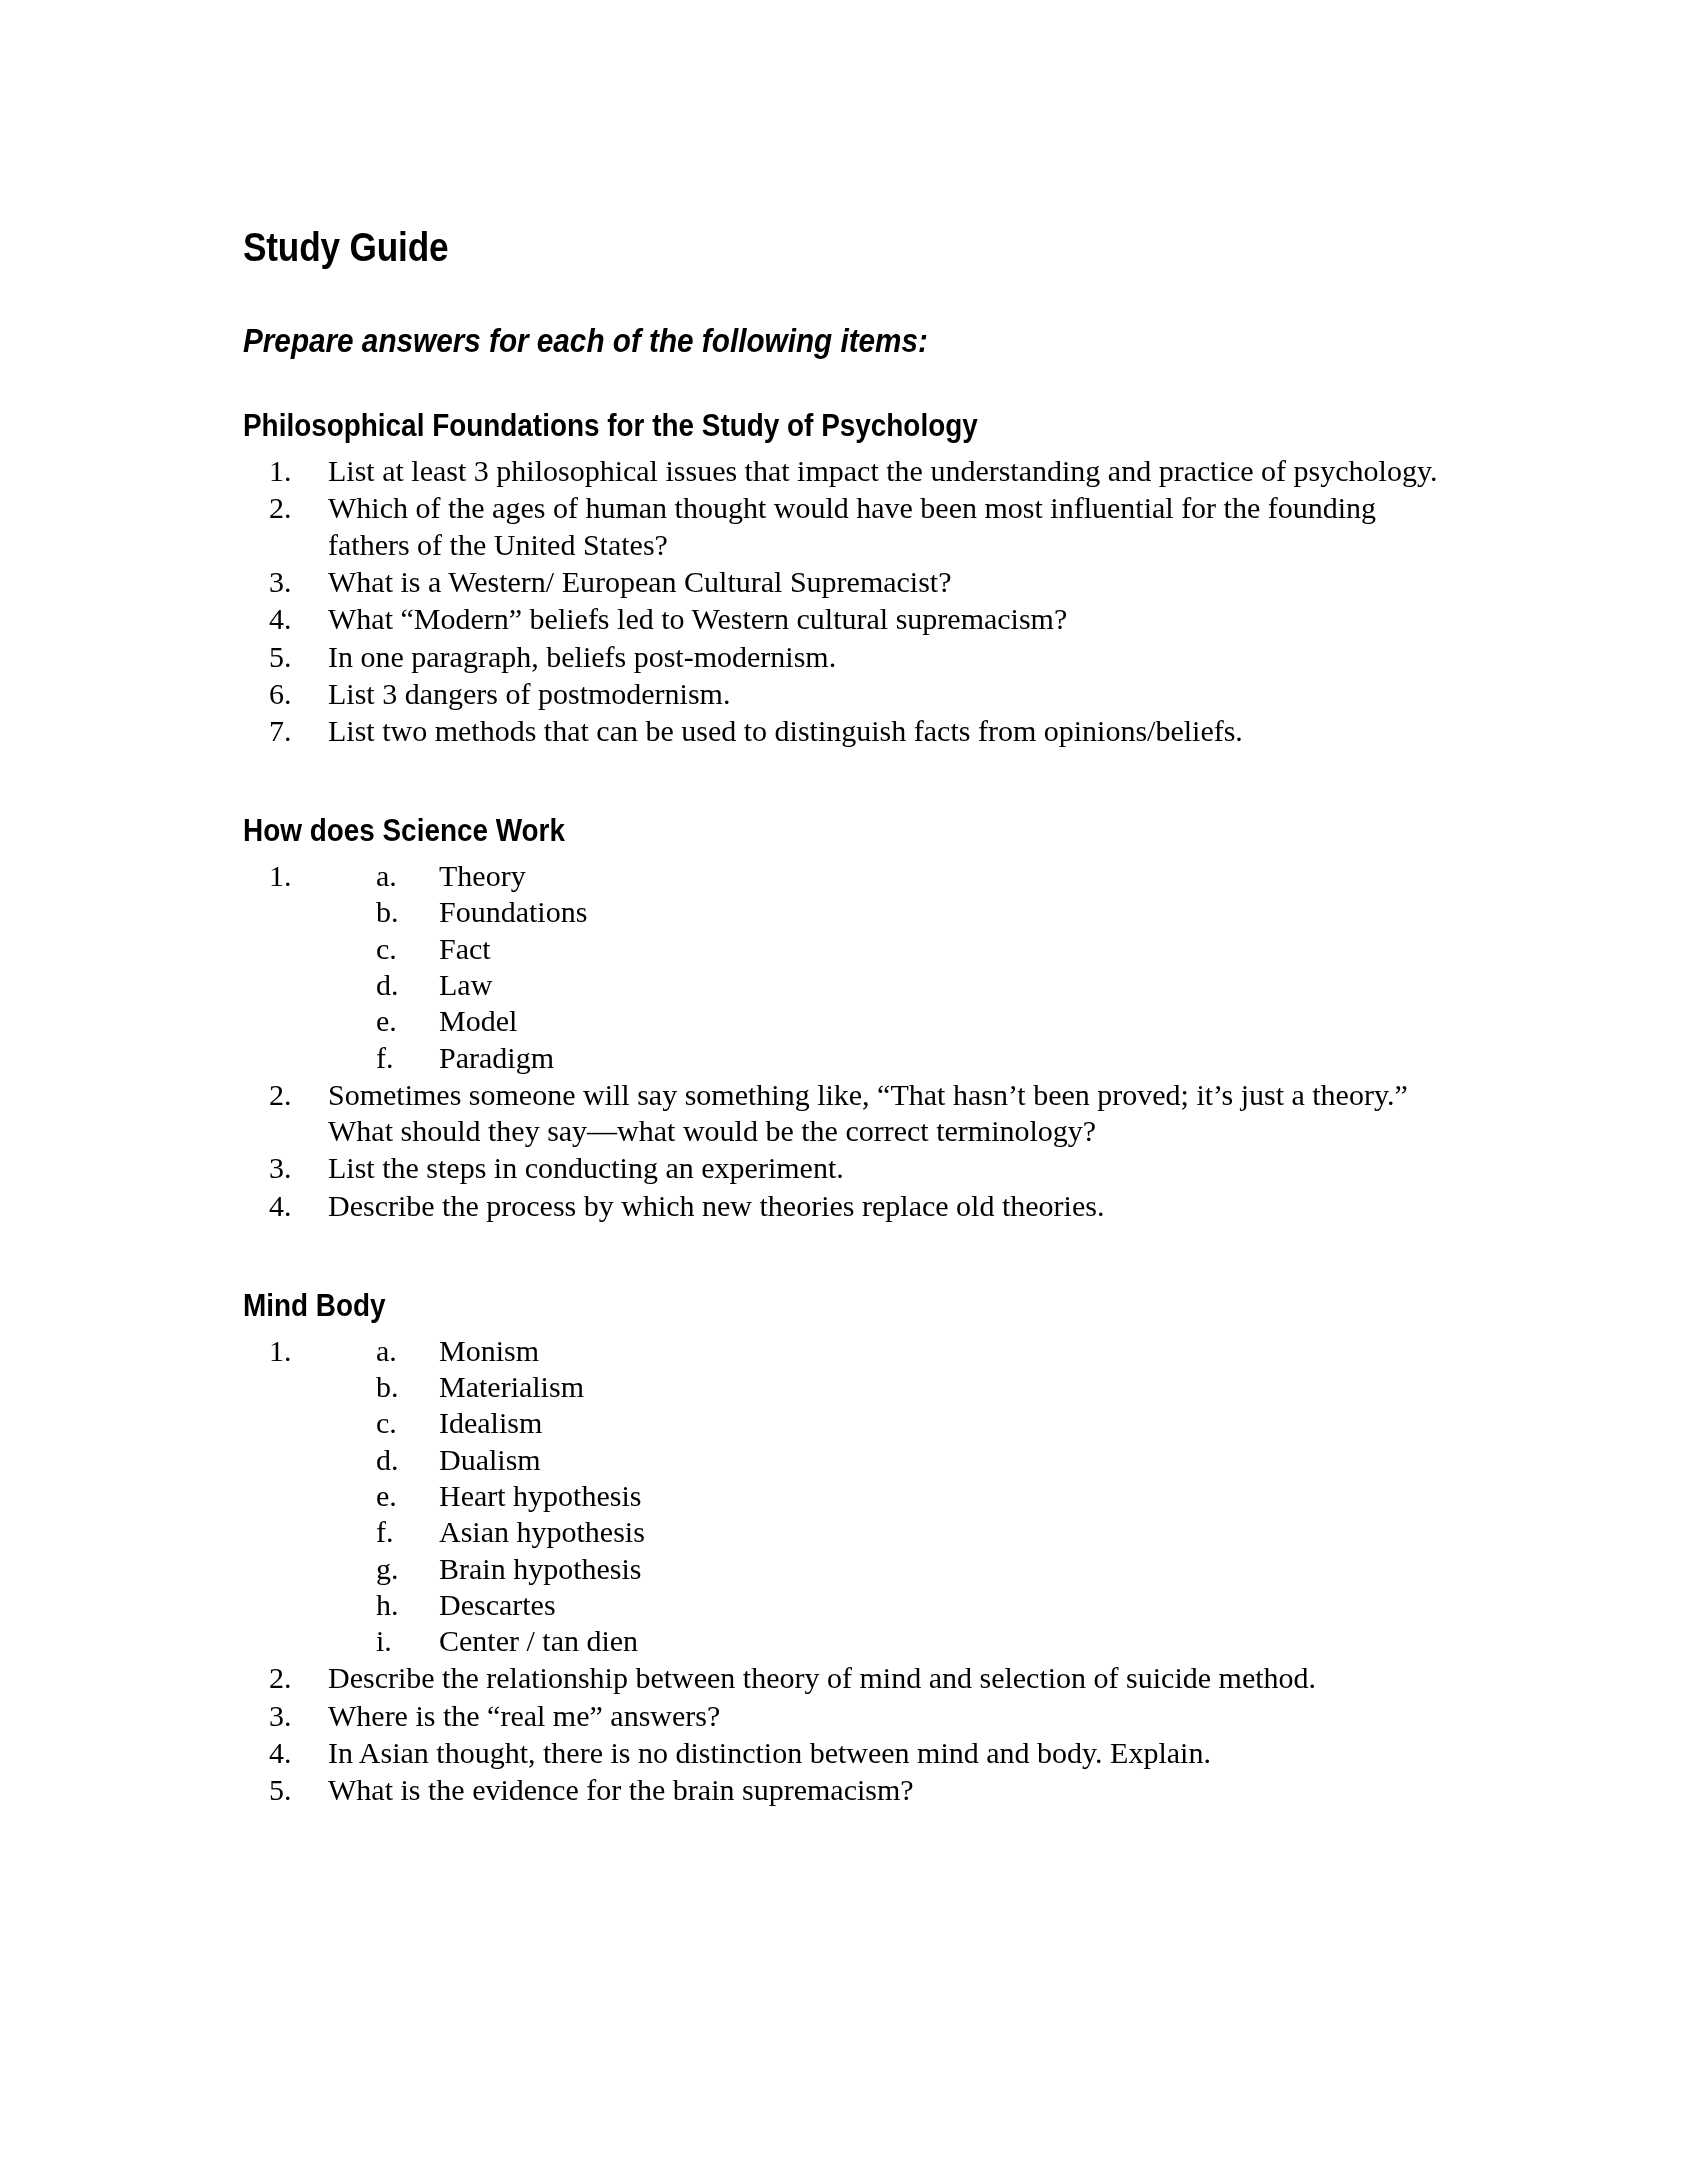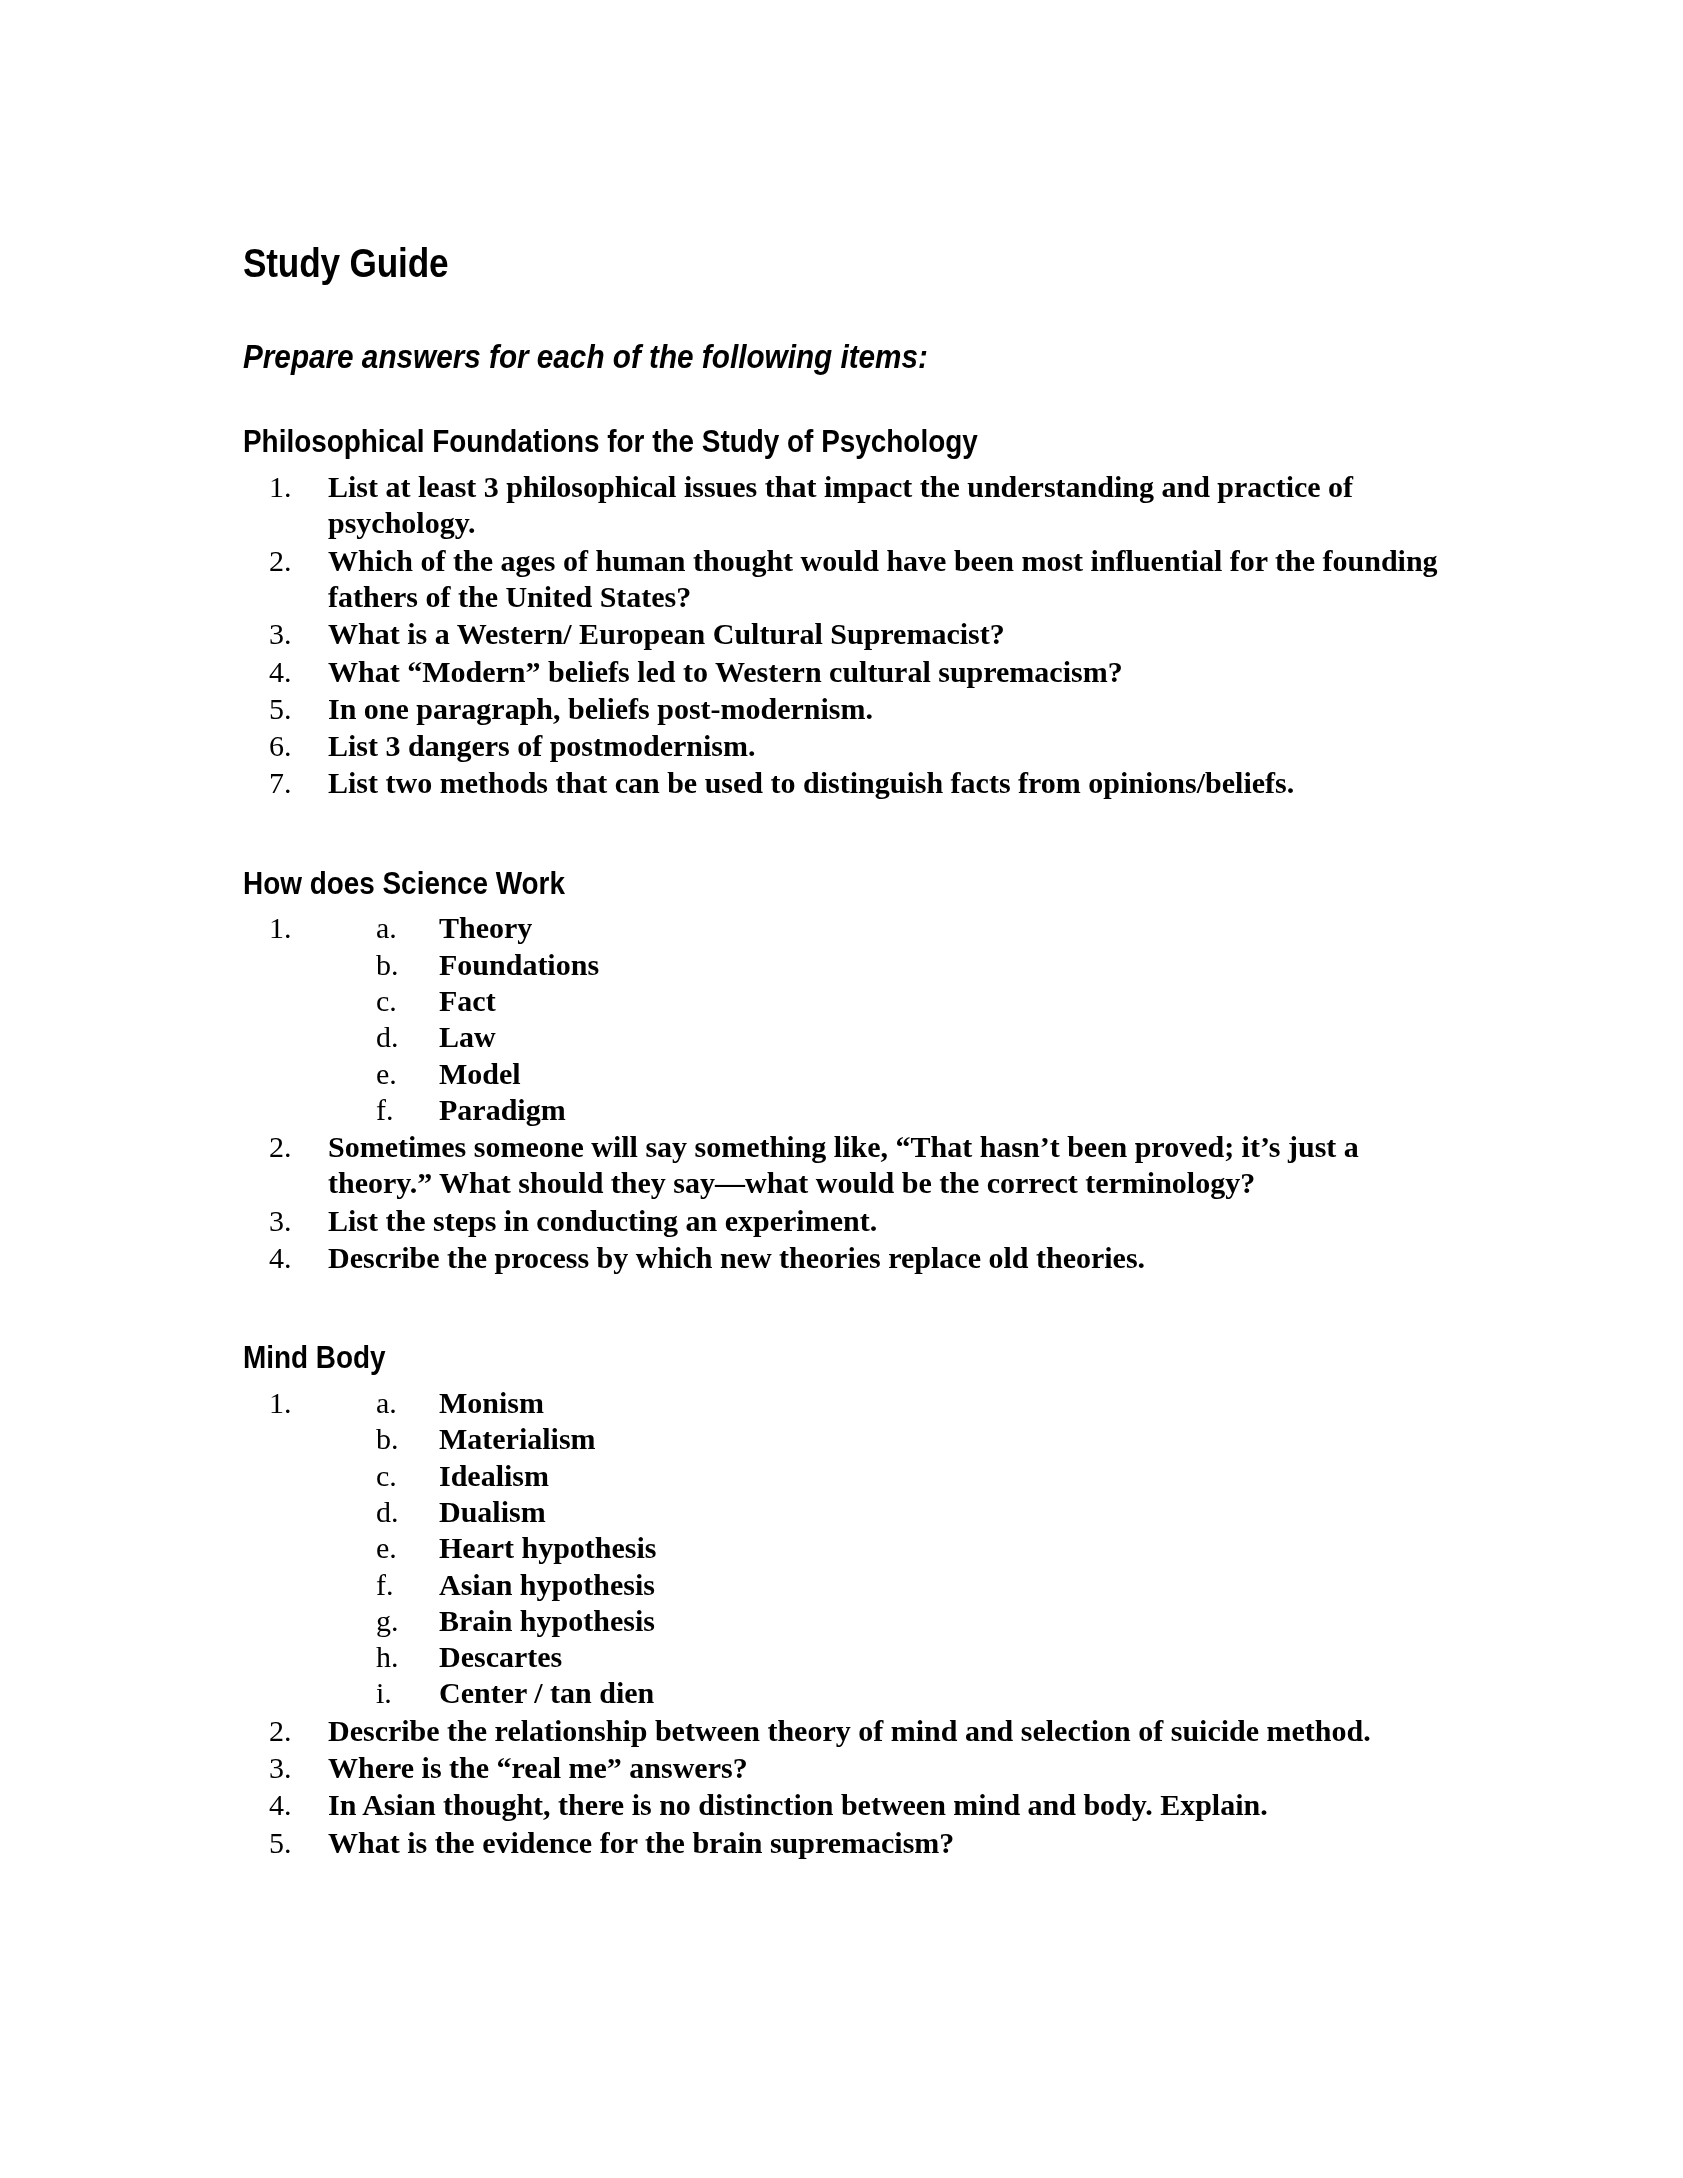--- a/index.html
+++ b/index.html
@@ -21,21 +21,20 @@
     width: 1683px;
     height: 2178px;
     background: #ffffff;
     box-sizing: border-box;
     padding: 226px 0 0 0;
   }
 
   .content {
     margin-left: 243px;
     width: 1218px;
-    margin-top: 16px;
   }
 
   
   .doc-title {
     font-family: "Liberation Sans Narrow", "Liberation Sans", "DejaVu Sans", sans-serif;
     font-weight: bold;
     font-size: 40px;
     line-height: 1.05;
     letter-spacing: -0.2px;
     transform: scaleX(0.88);
@@ -110,21 +109,20 @@
   ol.level2 > li > .marker {
     position: absolute;
     left: 22px;
     top: 0;
     width: 48px;
     text-align: left;
   }
 
   .item-text {
     display: block;
-    font-weight: bold;
   }
 
   .sub-wrap {
     margin-left: 26px;
   }
 </style>
 </head>
 <body>
 
 <div class="page">

